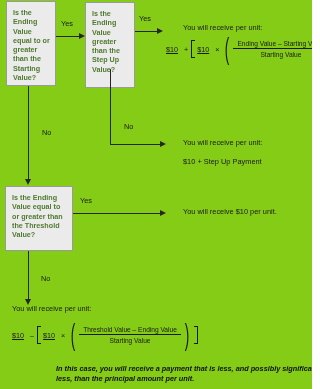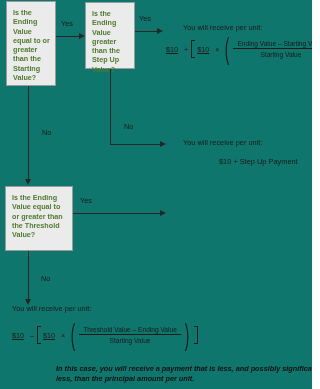--- a/index.html
+++ b/index.html
@@ -4,39 +4,39 @@
 <style>
   html, body {
     margin: 0;
     padding: 0;
     background: #ffffff;
   }
   #page {
     position: relative;
     width: 312px;
     height: 389px;
-    background: #0f766e;
+    background: #84cc16;
     font-family: "Liberation Sans", sans-serif;
     overflow: hidden;
   }
 
   
   .dbox {
     position: absolute;
     box-sizing: border-box;
     background: #ebebeb;
     border: 1px solid #9a9a9a;
     color: #4f7a2f;
     font-size: 7.2px;
     line-height: 9.3px;
     font-weight: bold;
     padding: 6px 5px 4px 6px;
   }
   #box1 { left: 6px;  top: 1px;   width: 50px;  height: 85px; }
-  #box2 { left: 85px; top: 2px;   width: 50px;  height: 67px; }
+  #box2 { left: 85px; top: 2px;   width: 50px;  height: 86px; }
   #box3 { left: 5px;  top: 186px; width: 68px;  height: 65px; }
 
   
   .ln {
     position: absolute;
     background: #262626;
   }
   .lh { height: 1px; }
   .lv { width: 1px; }
 
@@ -190,22 +190,23 @@
       <span class="frac">
         <span class="num">Ending Value  –  Starting Value</span>
         <span class="den">Starting Value</span>
       </span>
       <span class="paren">)</span>
 
     </span>
   </div>
 
   <div class="body-text" style="left:183px; top:138px;">You will receive per unit:</div>
-  <div class="body-text" style="left:183px; top:157px;margin-left:36px;">$10 + Step Up Payment</div>
-
+  <div class="body-text" style="left:183px; top:157px;">$10 + Step Up Payment</div>
+
+  <div class="body-text" style="left:183px; top:207px;">You will receive $10 per unit.</div>
 
   <div class="body-text" style="left:12px; top:304px;">You will receive per unit:</div>
 
   <div class="formula" style="left:12px; top:322px;">
     <span class="lead">$10</span>
     <span class="op">–</span>
     <span class="brkbox">
       <span class="brk-l"></span>
       <span class="lead">$10</span>
       <span class="op">×</span>

